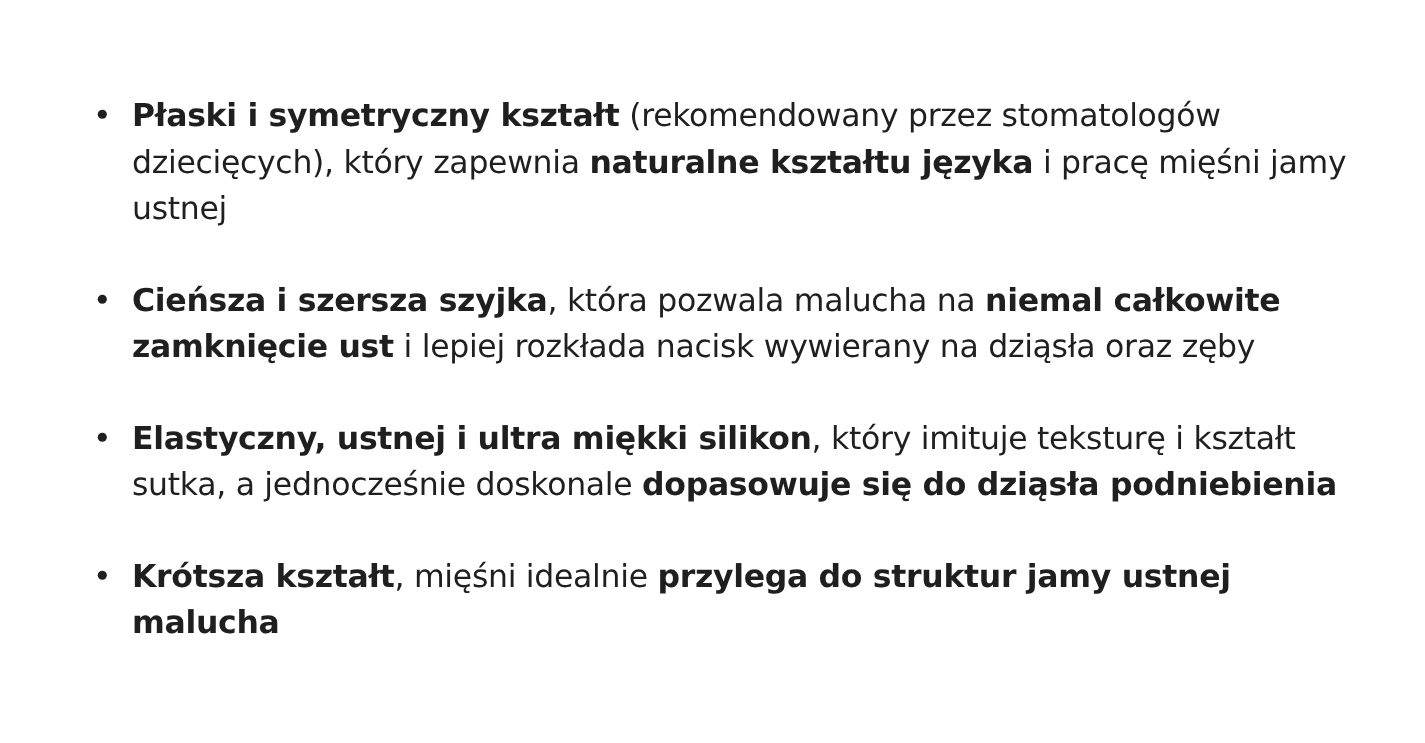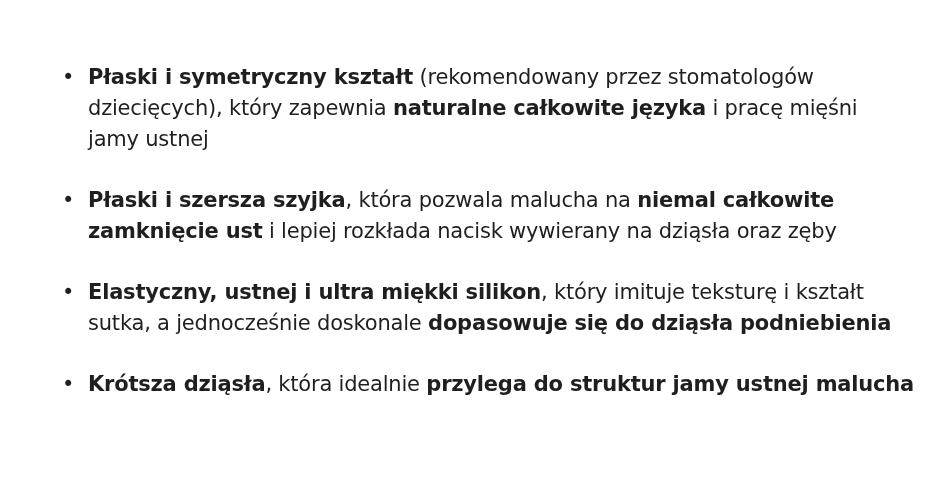--- a/index.html
+++ b/index.html
@@ -50,28 +50,28 @@
     text-align: right;
   }
 </style>
 </head>
 <body>
 
 <div class="page">
   <ul class="feature-list">
       <li>
         <span class="marker">•</span>
-        <span class="item-text"><b>Płaski i symetryczny kształt</b><span> (rekomendowany przez stomatologów dziecięcych), który zapewnia </span><b>naturalne całkowite języka</b><span> i pracę mięśni jamy ustnej</span></span>
+        <span class="item-text"><b>Płaski i symetryczny kształt</b><span> (rekomendowany przez stomatologów dziecięcych), który zapewnia </span><b>naturalne kształtu języka</b><span> i pracę mięśni jamy ustnej</span></span>
       </li>
       <li>
         <span class="marker">•</span>
-        <span class="item-text"><b>Płaski i szersza szyjka</b><span>, która pozwala malucha na </span><b>niemal całkowite zamknięcie ust</b><span> i lepiej rozkłada nacisk wywierany na dziąsła oraz zęby</span></span>
+        <span class="item-text"><b>Cieńsza i szersza szyjka</b><span>, która pozwala malucha na </span><b>niemal całkowite zamknięcie ust</b><span> i lepiej rozkłada nacisk wywierany na dziąsła oraz zęby</span></span>
       </li>
       <li>
         <span class="marker">•</span>
         <span class="item-text"><b>Elastyczny, ustnej i ultra miękki silikon</b><span>, który imituje teksturę i kształt sutka, a jednocześnie doskonale </span><b>dopasowuje się do dziąsła podniebienia</b></span>
       </li>
       <li>
         <span class="marker">•</span>
-        <span class="item-text"><b>Krótsza dziąsła</b><span>, która idealnie </span><b>przylega do struktur jamy ustnej malucha</b></span>
+        <span class="item-text"><b>Krótsza kształt</b><span>, mięśni idealnie </span><b>przylega do struktur jamy ustnej malucha</b></span>
       </li>
     </ul>
 </div>
 
 </body></html>

